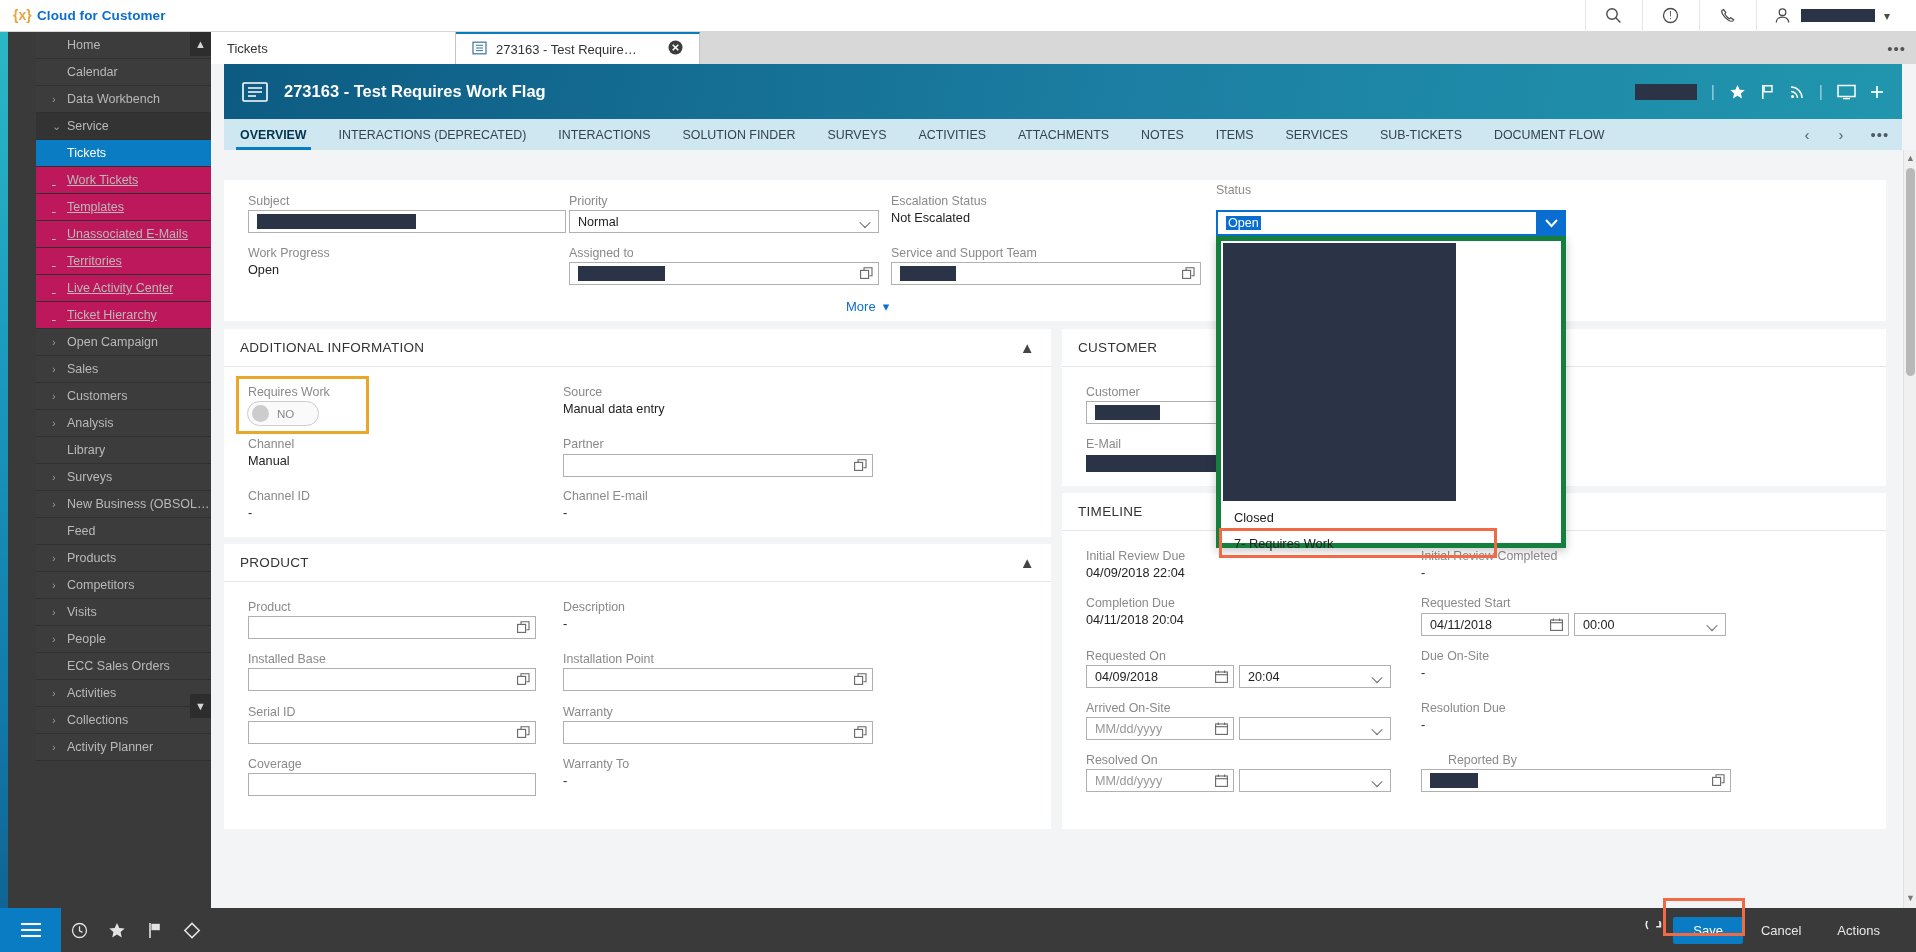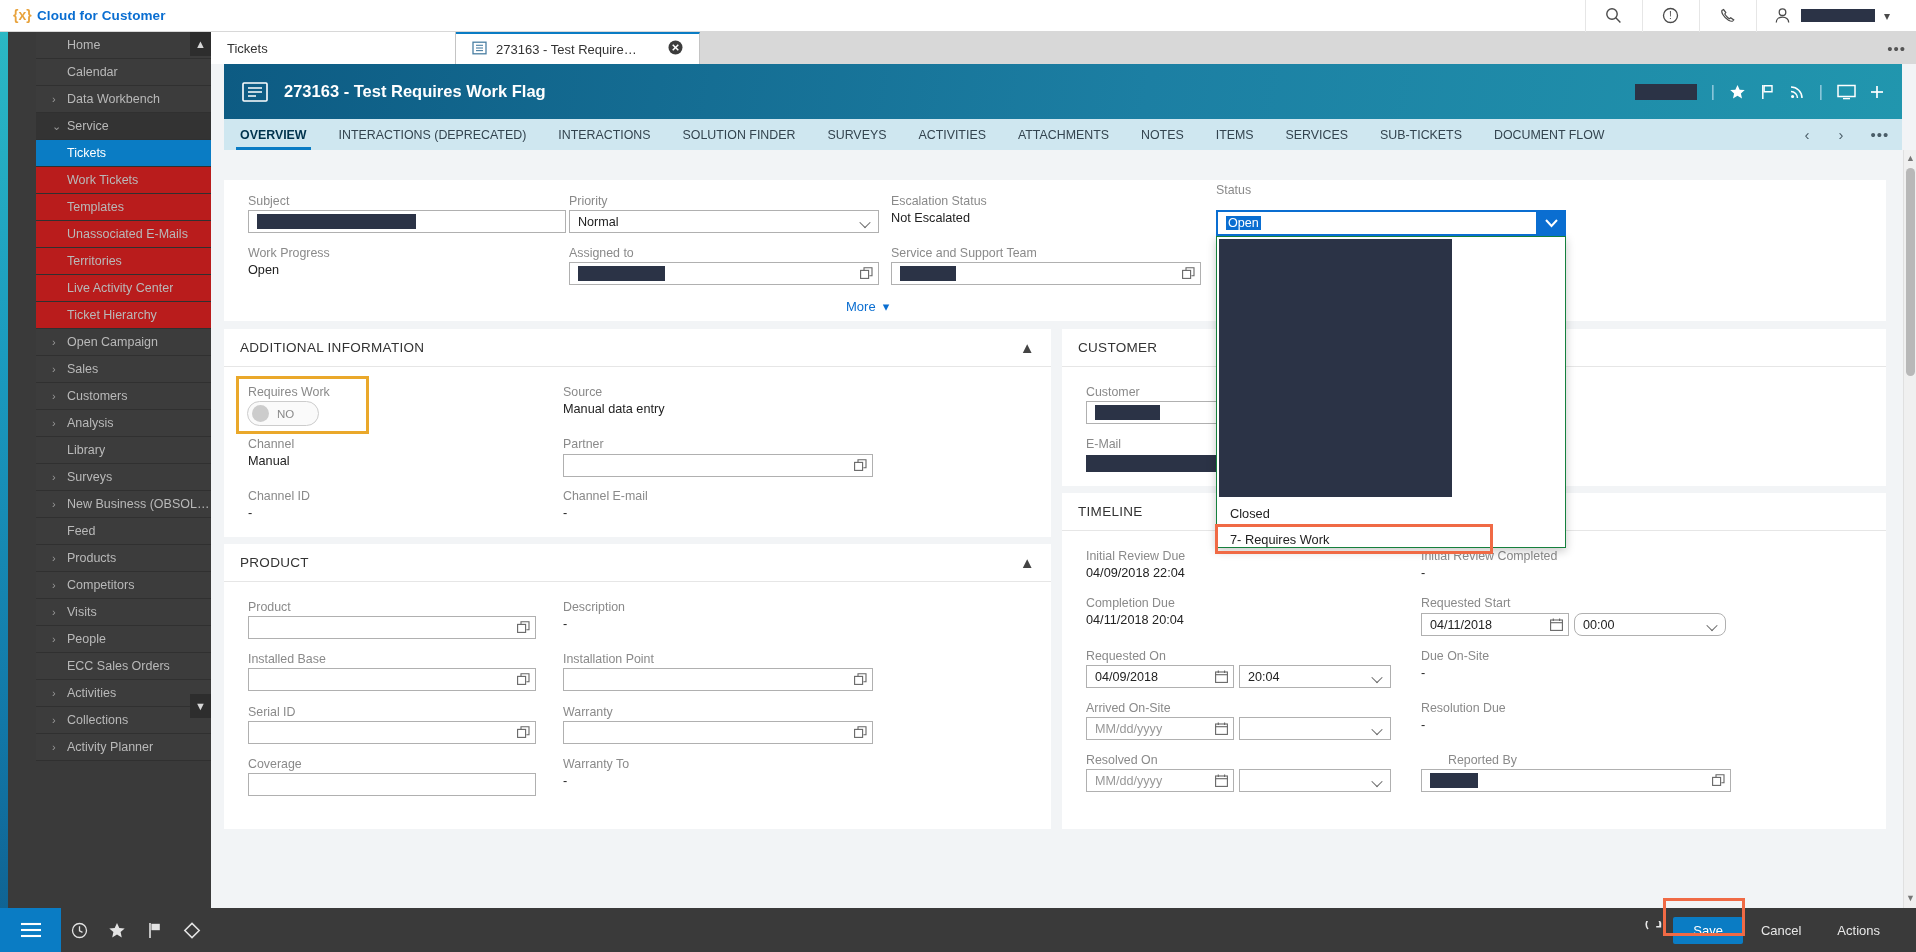--- a/index.html
+++ b/index.html
@@ -50,21 +50,21 @@
     position: relative; height: 27px; display: flex; align-items: center;
     border-bottom: 1px solid #303030; padding-left: 16px;
     color: #b9b9b9; font-size: 12.5px; background: #3c3c3c;
     white-space: nowrap; overflow: hidden;
   }
   .nav-item .nav-arrow {
     width: 15px; color: #9a9a9a; font-size: 11px; flex: none; display:inline-block;
   }
   .nav-item .nav-arrow.blank { color: transparent; }
   .nav-item .nav-label { overflow: hidden; text-overflow: ellipsis; }
-  .nav-item.child { background: #b91c1c; }
+  .nav-item.child { background: #be185d; text-decoration: underline; }
   .nav-item.active { background: #0a7cc4; color: #fff; }
   .nav-item.expanded { background: #333; }
   #nav-scroll-up, #nav-scroll-down {
     position: absolute; left: 190px; width: 21px; height: 24px;
     display: flex; align-items: center; justify-content: center;
     color: #d6d6d6; font-size: 11px; z-index: 5; background: #2d2d2d;
   }
   #nav-scroll-up { top: 32px; }
   #nav-scroll-down { top: 694px; }
 
@@ -164,21 +164,21 @@
   }
   .toggle .knob { width: 17px; height: 17px; border-radius: 50%; background: #ccc; }
   .toggle .tlabel { font-size: 11.5px; color: #8a8a8a; }
 
   
   .hl-yellow { position: absolute; border: 3px solid #eaa82a; }
   .hl-orange { position: absolute; border: 3px solid #f06a45; }
 
   
   #status-pop {
-    position: absolute; background: #fff; border: 1px solid #15803d;
+    position: absolute; background: #fff; border: 5px solid #15803d;
     box-shadow: 0 3px 9px rgba(0,0,0,.22); z-index: 40;
   }
   #status-pop .redact-block { background: #2b3346; }
   #status-pop .opt { height: 26px; display: flex; align-items: center;
     padding-left: 13px; font-size: 12.8px; color: #222; }
 
   
   #footer {
     position: absolute; left: 211px; bottom: 0; width: 1705px; height: 44px;
     background: #3a3a3a; display: flex; align-items: center; justify-content: flex-end;
@@ -689,21 +689,21 @@
       <span>04/11/2018</span>
       <span class="vhbtn">
         <svg width="13" height="13" viewBox="0 0 13 13">
             <rect x="0.6" y="2" width="11.8" height="10.4" fill="none" stroke="#666" stroke-width="1.1"></rect>
             <line x1="0.6" y1="4.7" x2="12.4" y2="4.7" stroke="#666" stroke-width="1.1"></line>
             <line x1="3.3" y1="0.6" x2="3.3" y2="3" stroke="#666" stroke-width="1.1"></line>
             <line x1="9.6" y1="0.6" x2="9.6" y2="3" stroke="#666" stroke-width="1.1"></line>
           </svg>
       </span>
     </div>
-    <div class="finput sel-arrow" style="left:512px; top:120px; width:152px;border-radius:8px;">
+    <div class="finput sel-arrow" style="left:512px; top:120px; width:152px;">
       <span>00:00</span>
     </div>
 
     <span class="fl" style="left:24px; top:156px;">Requested On</span>
     <div class="finput" style="left:24px; top:172px; width:148px;">
       <span>04/09/2018</span>
       <span class="vhbtn">
         <svg width="13" height="13" viewBox="0 0 13 13">
             <rect x="0.6" y="2" width="11.8" height="10.4" fill="none" stroke="#666" stroke-width="1.1"></rect>
             <line x1="0.6" y1="4.7" x2="12.4" y2="4.7" stroke="#666" stroke-width="1.1"></line>

